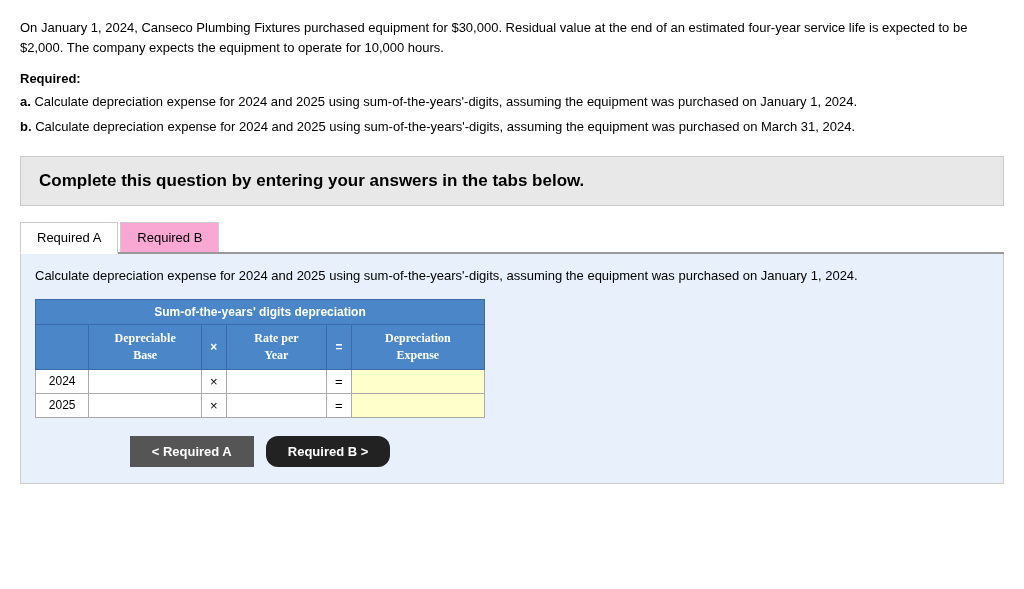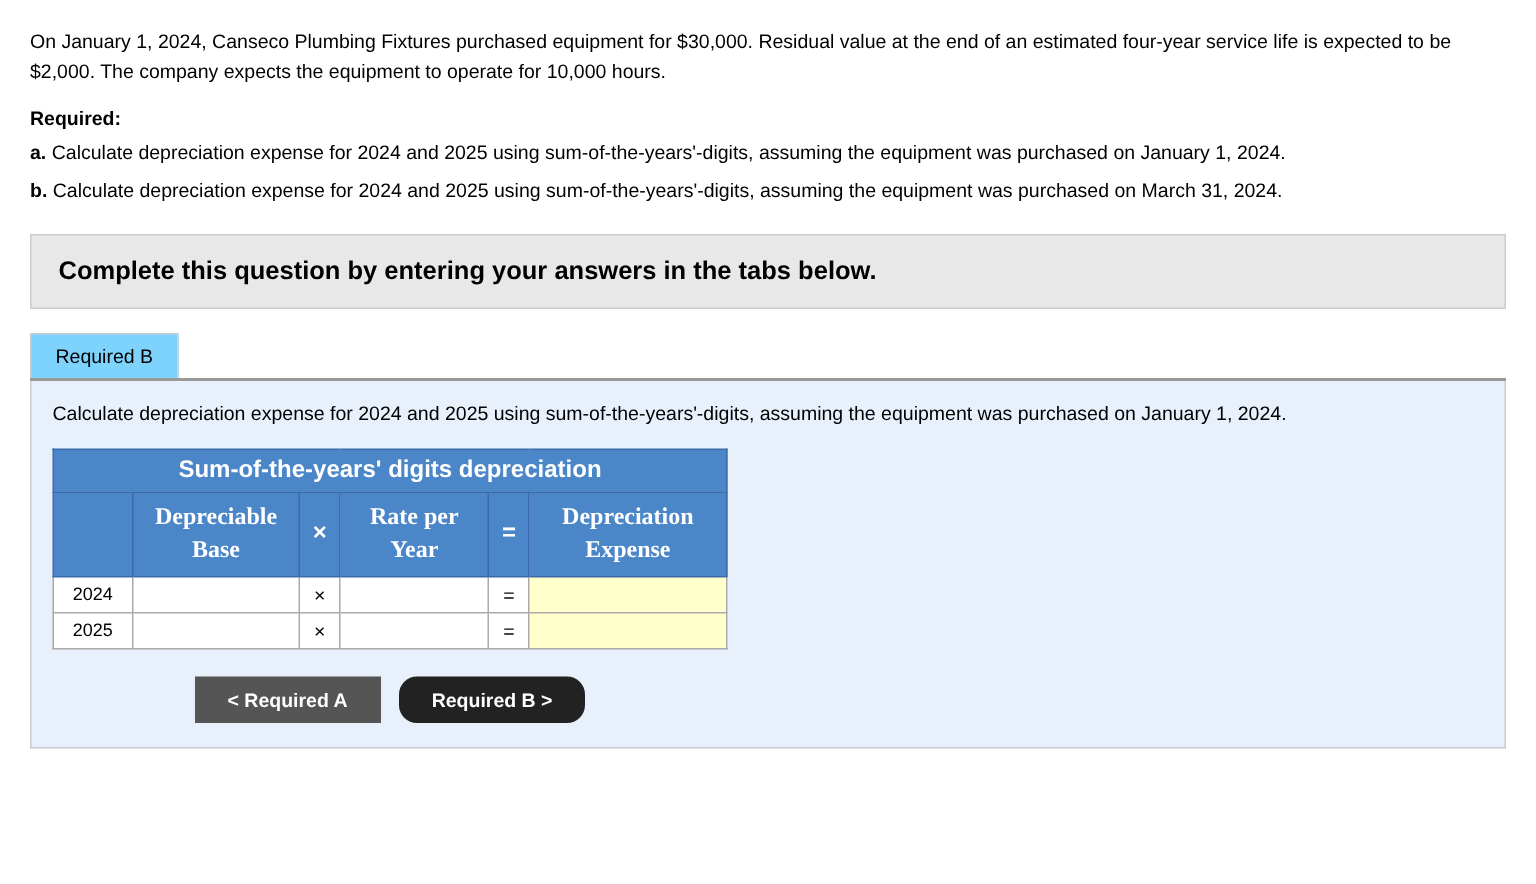--- a/index.html
+++ b/index.html
@@ -36,21 +36,21 @@
     }
     .tabs-row {
       display: flex;
       border-bottom: 2px solid #999;
       margin-top: 16px;
     }
     .tab {
       padding: 7px 16px;
       border: 1px solid #ccc;
       border-bottom: none;
-      background: #7dd3fc;
+      background: #f9a8d4;
       cursor: pointer;
       font-size: 13px;
       margin-right: 2px;
     }
     .tab.active {
       background: #fff;
       border-bottom: 2px solid #fff;
       margin-bottom: -2px;
       font-weight: normal;
     }
@@ -71,21 +71,21 @@
     .dep-table {
       border-collapse: collapse;
       width: 450px;
     }
     .dep-table th {
       background: #4a86c8;
       color: #fff;
       border: 1px solid #3a6aaa;
       padding: 5px 8px;
       text-align: center;
-      font-size: 16px;
+      font-size: 12px;
       font-weight: bold;
     }
     .dep-table td {
       border: 1px solid #aaa;
       padding: 4px 6px;
       font-size: 12px;
       background: #fff;
     }
     .dep-table td.year-cell {
       background: #fff;
@@ -167,20 +167,21 @@
     <span><strong>b.</strong></span>
     <span>Calculate depreciation expense for 2024 and 2025 using sum-of-the-years'-digits, assuming the equipment was purchased on March 31, 2024.</span>
   </div>
 </div>
 
 <div class="instruction-box">
   <span>Complete this question by entering your answers in the tabs below.</span>
 </div>
 
 <div class="tabs-row">
+  <div class="tab active">Required A</div>
   <div class="tab">Required B</div>
 </div>
 
 <div class="tab-content">
   <div class="tab-description">Calculate depreciation expense for 2024 and 2025 using sum-of-the-years'-digits, assuming the equipment was purchased on January 1, 2024.</div>
 
   <div class="depreciation-table-wrapper">
     <table class="dep-table">
       <thead>
         <tr>

